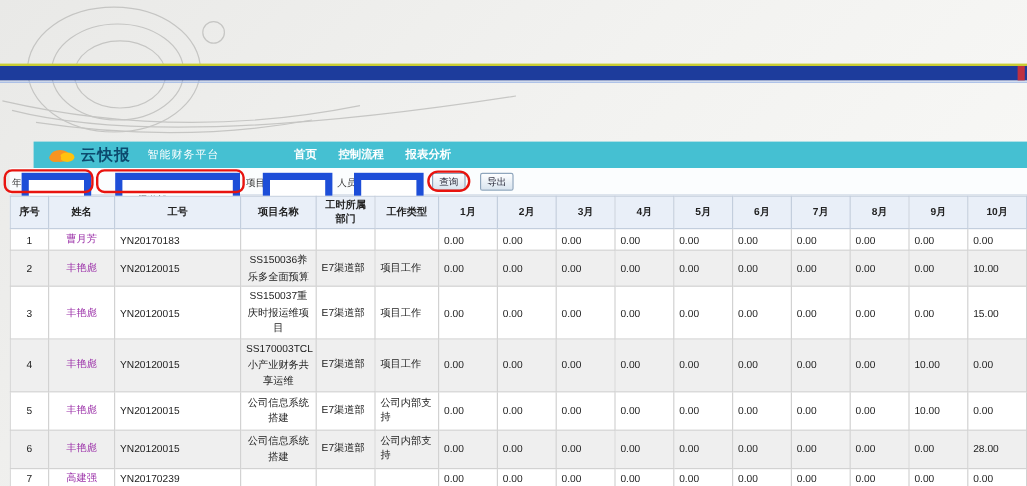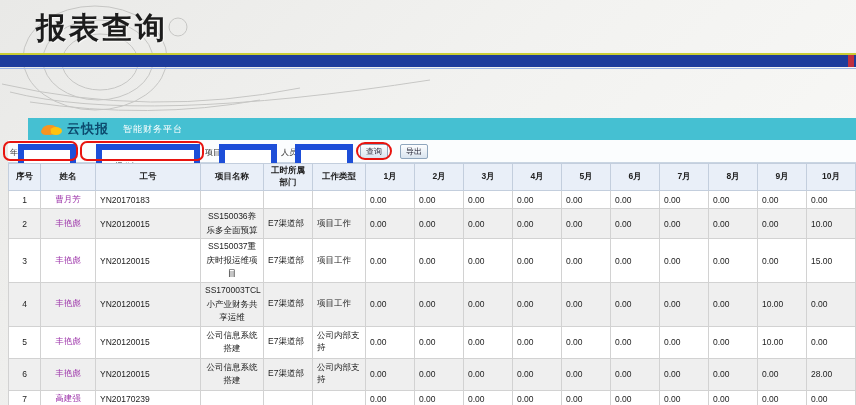--- a/index.html
+++ b/index.html
@@ -80,37 +80,41 @@
       <ellipse cx="95" cy="58" rx="72" ry="52"></ellipse>
       <ellipse cx="98" cy="60" rx="55" ry="40"></ellipse>
       <ellipse cx="100" cy="62" rx="38" ry="28"></ellipse>
       <circle cx="178" cy="27" r="9"></circle>
       <path d="M 10 92 Q 140 125 430 80"></path>
       <path d="M 2 84 Q 150 118 300 88"></path>
       <path d="M 30 102 Q 150 120 260 100"></path>
     </g>
   </svg>
 
-  <div class="slide-title">报表查询</div>
 
   <div class="yellow-line"></div>
   <div class="blue-bar">
     <div class="blue-bar-red-cap"></div>
   </div>
   <div class="blue-underline"></div>
 
 
   <div class="app-header">
     <svg class="logo-icon" viewBox="0 0 24 14">
       <ellipse cx="10" cy="8" rx="8" ry="5" fill="#f79421"></ellipse>
       <ellipse cx="16" cy="9" rx="6" ry="4" fill="#ffc20e"></ellipse>
       <ellipse cx="6" cy="9.5" rx="5" ry="3.5" fill="#f79421"></ellipse>
     </svg>
     <span class="logo-name">云快报</span>
     <span class="logo-subtitle">智能财务平台</span>
+    <div class="nav">
+        <span class="nav-item">首页</span>
+        <span class="nav-item">控制流程</span>
+        <span class="nav-item">报表分析</span>
+      </div>
   </div>
 
   <div class="filter-bar">
     <span class="f-label" style="left:2px">年</span>
     <input class="f-input" style="left: 10px; width: 58px;" type="text" value="2017">
     <span class="f-label" style="left:90px">部门</span>
     <input class="f-input" style="left: 88px; width: 104px;" type="text" value="E7渠道部">
     <span class="f-label" style="left:197px">项目</span>
     <input class="f-input" style="left: 211px; width: 58px;" type="text" value="">
     <span class="f-label" style="left:273px">人员</span>

